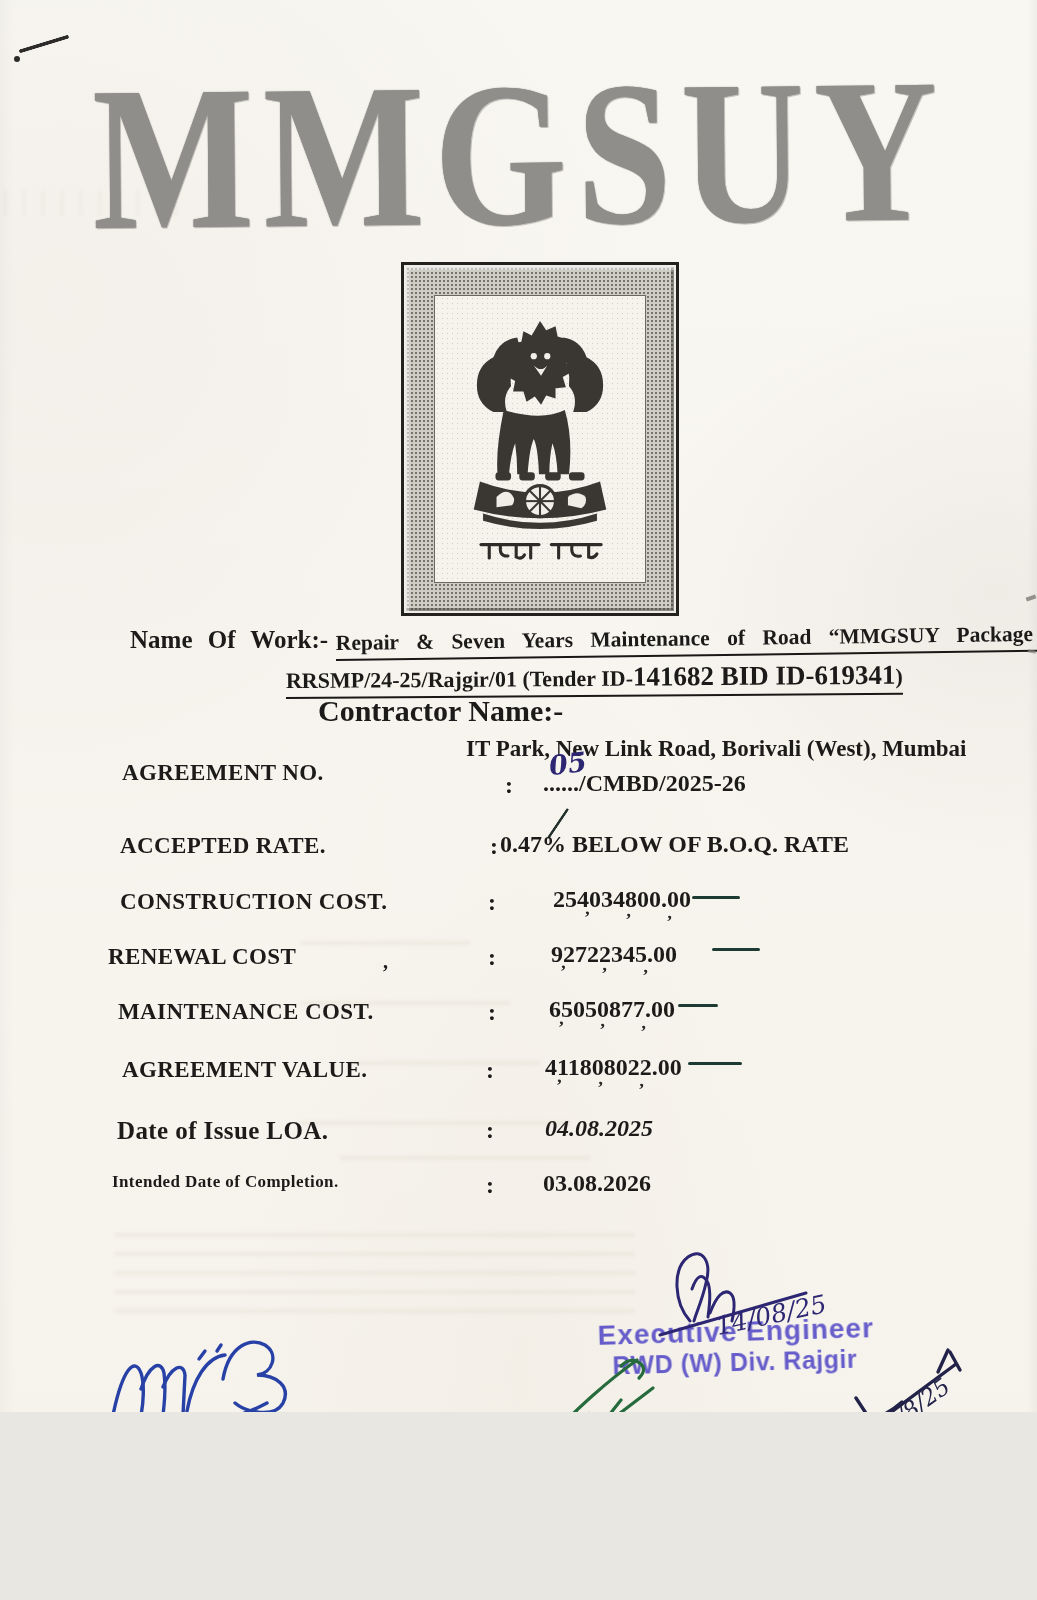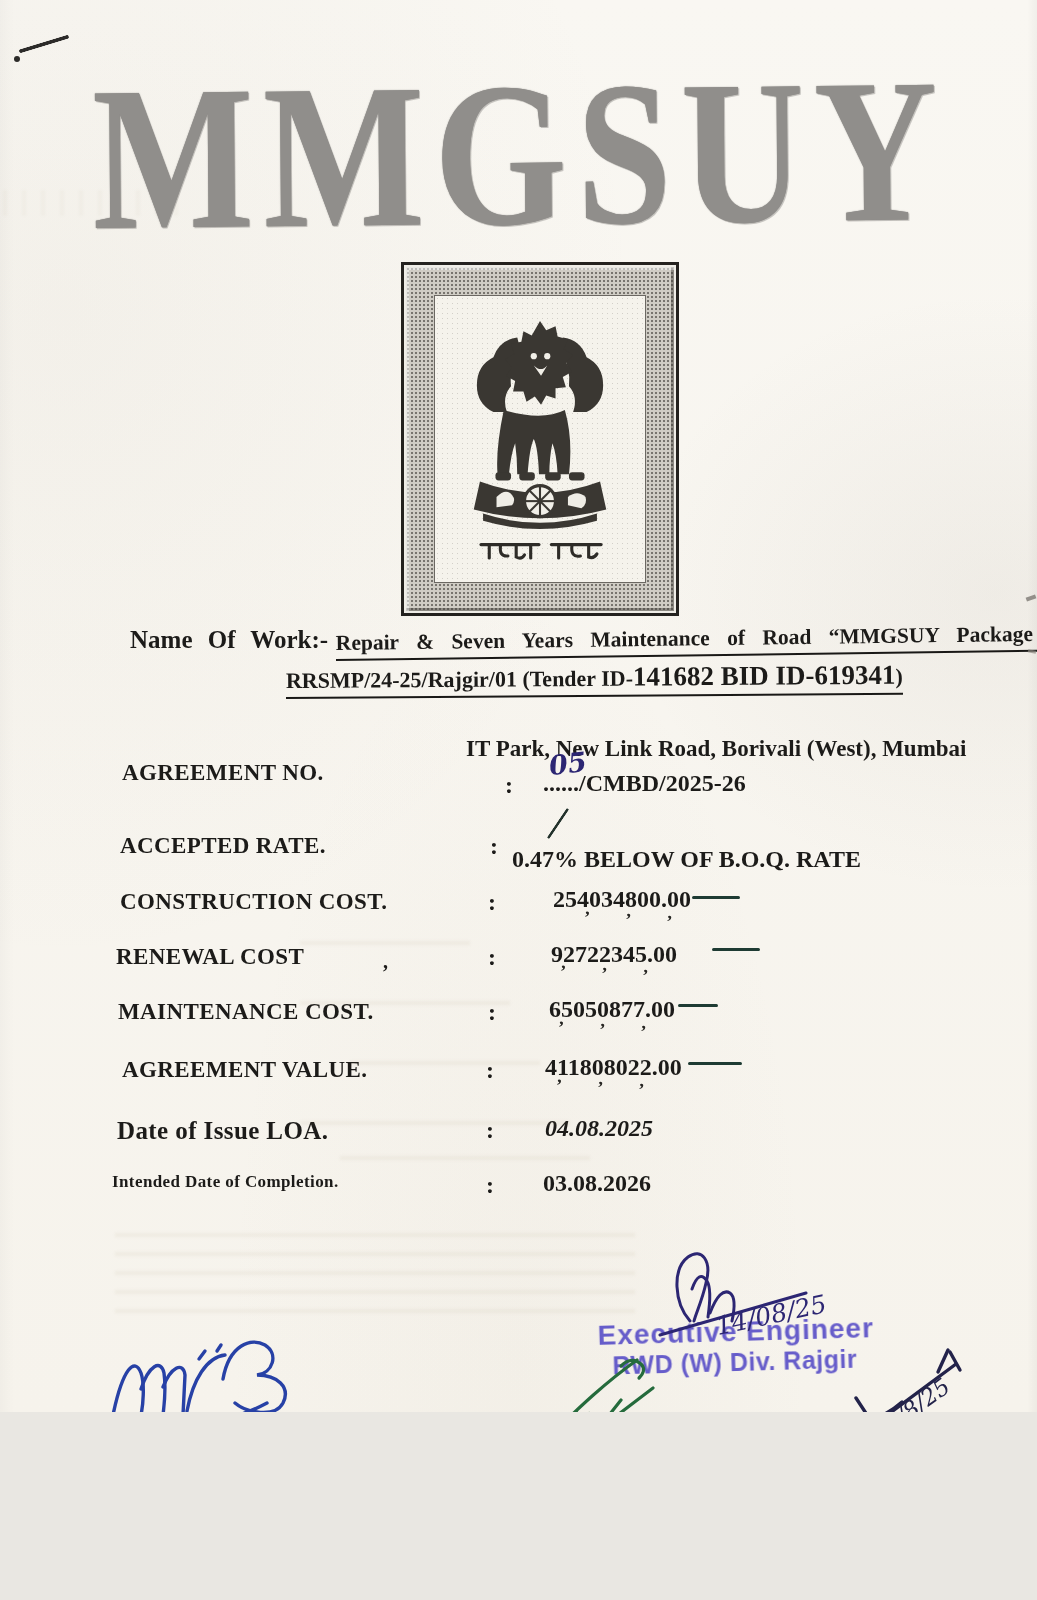--- a/index.html
+++ b/index.html
@@ -135,39 +135,40 @@
       </svg>
     </div>
   </div>
 
   <div class="abs" id="now-label">Name Of Work:-</div>
   <div class="abs" id="now-line1">Repair &amp; Seven Years Maintenance of Road “MMGSUY Package No.</div>
   <div class="abs" id="now-line2">
     <span>RRSMP/24-25/Rajgir/01 (Tender ID-</span><span class="big">141682 BID ID-619341</span><span>)</span>
   </div>
 
+  <div class="abs" id="contractor-label">Contractor Name:-</div>
   <div class="abs" id="contractor-line2">IT Park, New Link Road, Borivali (West), Mumbai</div>
 
   <span class="abs lbl" style="left:122px; top:760px;">AGREEMENT NO.</span>
   <span class="abs colon" style="left:505px; top:772px;">:</span>
   <span class="abs val" style="left:543px; top:770px;">....../CMBD/2025-26</span>
   <span class="abs ink" style="left:549px; top:748px; font-size:27px; transform:rotate(-7deg); font-weight:bold;">05</span>
   <div class="tick" style="left:540px; top:822px; width:36px; transform:rotate(-56deg); border-color:#23322c;"></div>
 
   <span class="abs lbl" style="left:120px; top:833px;text-align:center;">ACCEPTED RATE.</span>
   <span class="abs colon" style="left:490px; top:833px;">:</span>
-  <span class="abs val" style="left:512px; top:831px;margin-top:15px;">0.47% BELOW OF B.O.Q. RATE</span>
+  <span class="abs val" style="left:500px; top:831px;">0.47% BELOW OF B.O.Q. RATE</span>
 
   <span class="abs lbl" style="left:120px; top:889px;">CONSTRUCTION COST.</span>
   <span class="abs colon" style="left:488px; top:889px;">:</span>
   <span class="abs val" style="left:553px; top:886px;">254034800.00</span>
   <div class="tick" style="left:692px; top:896px; width:48px;"></div>
   <span class="gmarks" style="left:584px; top:910px;">’ ’ ’</span>
 
-  <span class="abs lbl" style="left:116px; top:944px;text-align:right;">RENEWAL COST</span>
+  <span class="abs lbl" style="left:108px; top:944px;text-align:right;">RENEWAL COST</span>
   <span class="abs colon" style="left:488px; top:944px;">:</span>
   <span class="abs val" style="left:551px; top:941px;">92722345.00</span>
   <div class="tick" style="left:712px; top:948px; width:48px;"></div>
   <span class="gmarks" style="left:560px; top:964px;">’ ’ ’</span>
   <span class="abs" style="left:383px; top:950px; font-size:20px; font-weight:bold;">,</span>
 
   <span class="abs lbl" style="left:118px; top:999px;">MAINTENANCE COST.</span>
   <span class="abs colon" style="left:488px; top:999px;">:</span>
   <span class="abs val" style="left:549px; top:996px;">65050877.00</span>
   <div class="tick" style="left:678px; top:1004px; width:40px;"></div>

